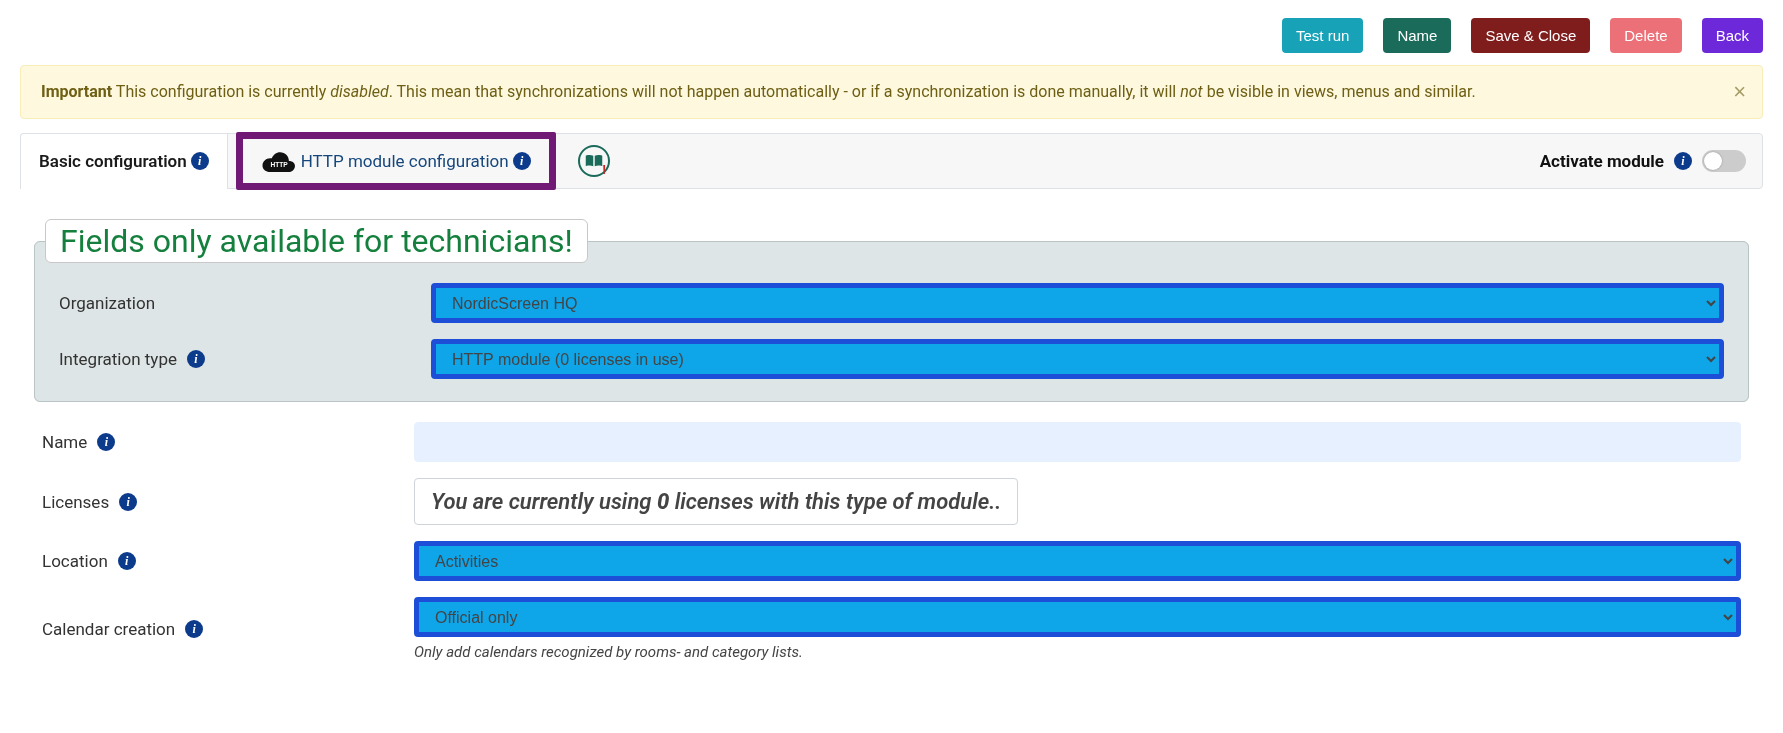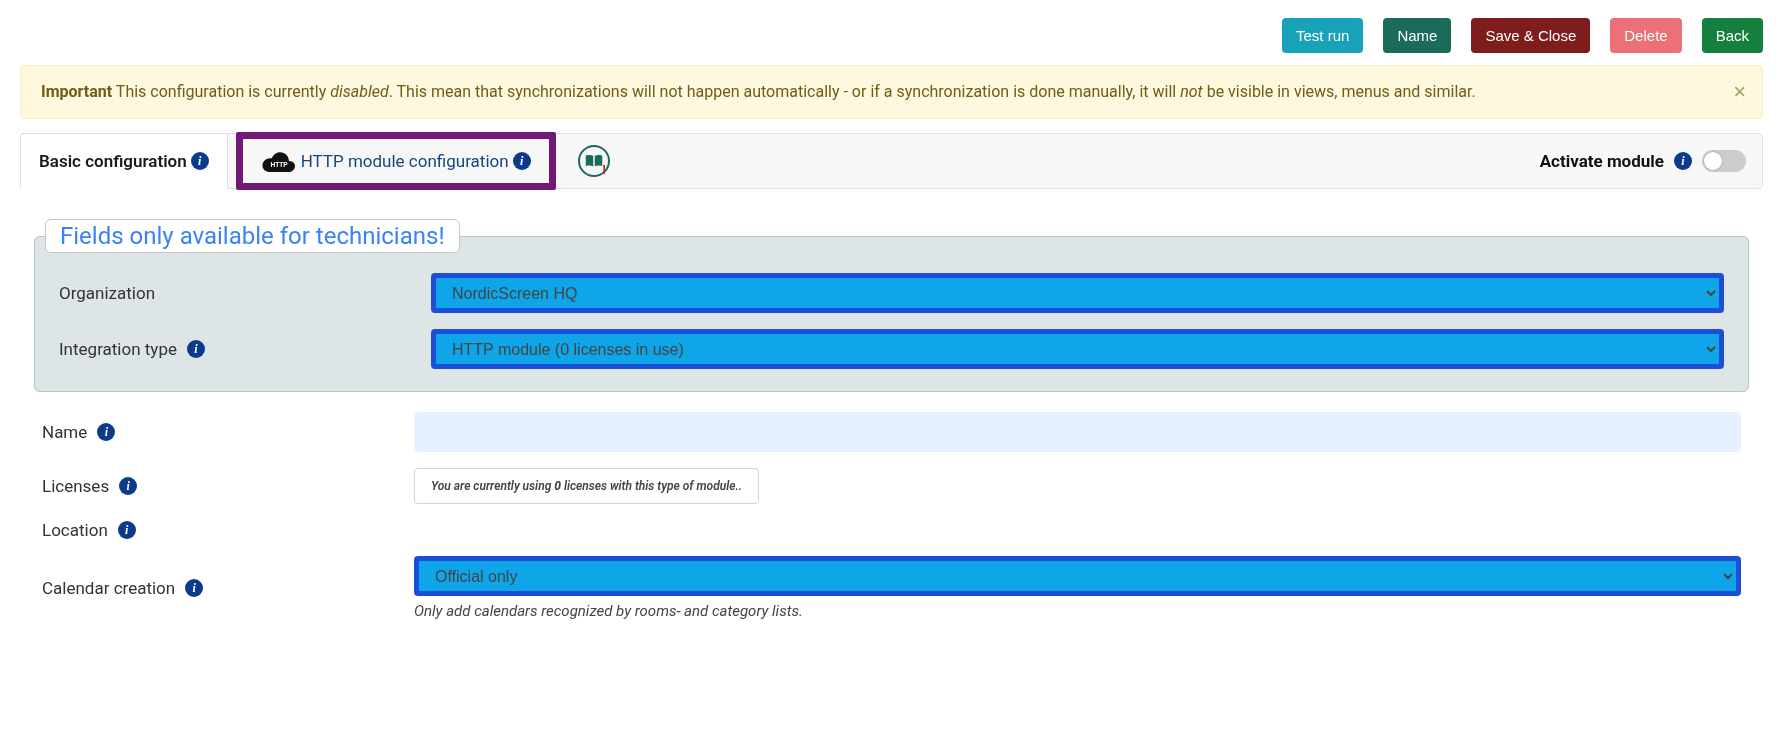--- a/index.html
+++ b/index.html
@@ -22,21 +22,21 @@
   padding: 7px 14px;
   font-size: 15px;
   color: #fff;
   cursor: pointer;
   line-height: 1.4;
 }
 .btn-info    { background: #17a2b8; }
 .btn-green   { background: #1b6b5a; }
 .btn-green2  { background: #7f1d1d; }
 .btn-danger  { background: #ec7077; }
-.btn-secondary { background: #15803d; }
+.btn-secondary { background: #6d28d9; }
 
 .alert-warning {
   background: #fdf8de;
   border: 1px solid #f9eeba;
   border-radius: 4px;
   color: #6e5f14;
   padding: 14px 48px 14px 20px;
   font-size: 16px;
   position: relative;
   margin-bottom: 14px;
@@ -162,22 +162,22 @@
   background: #dee5e6;
   border-radius: 6px;
   padding: 20px 16px 18px 16px;
   margin: 0 14px 20px 14px;
 }
 fieldset.tech-fields > legend {
   background: #fff;
   border: 1px solid #c8c8c8;
   border-radius: 6px;
   padding: 2px 14px;
-  font-size: 24px;
-  color: #3b82f6;
+  font-size: 32px;
+  color: #15803d;
   margin-left: -6px;
 }
 
 .form-row {
   display: flex;
   align-items: center;
   margin-bottom: 16px;
 }
 .form-row .label-col {
   width: 380px;
@@ -204,21 +204,21 @@
   border: 1px solid #e7f0fe;
 }
 .licenses-box {
   display: inline-block;
   border: 1px solid #ced4da;
   border-radius: 4px;
   padding: 10px 16px;
   font-style: italic;
   font-weight: 600;
   color: #444;
-  font-size: 12px;
+  font-size: 22px;
 }
 .help-text {
   font-style: italic;
   color: #444;
   margin-top: 6px;
   font-size: 15px;
 }
 
 .cloud-icon { width: 36px; height: 22px; }
 </style>
@@ -318,20 +318,25 @@
           <span>You are currently using </span><span style="font-weight:800;">0</span><span> licenses with this type of module..</span>
         </div>
       </div>
     </div>
 
     <div class="form-row">
       <div class="label-col">
         <span>Location</span>
         <span class="info-circle">i</span>
       </div>
+      <div class="input-col">
+        <select class="select">
+          <option>Activities</option>
+        </select>
+      </div>
     </div>
 
     <div class="form-row" style="margin-bottom:4px;">
       <div class="label-col">
         <span>Calendar creation</span>
         <span class="info-circle">i</span>
       </div>
       <div class="input-col">
         <select class="select">
           <option>Official only</option>

